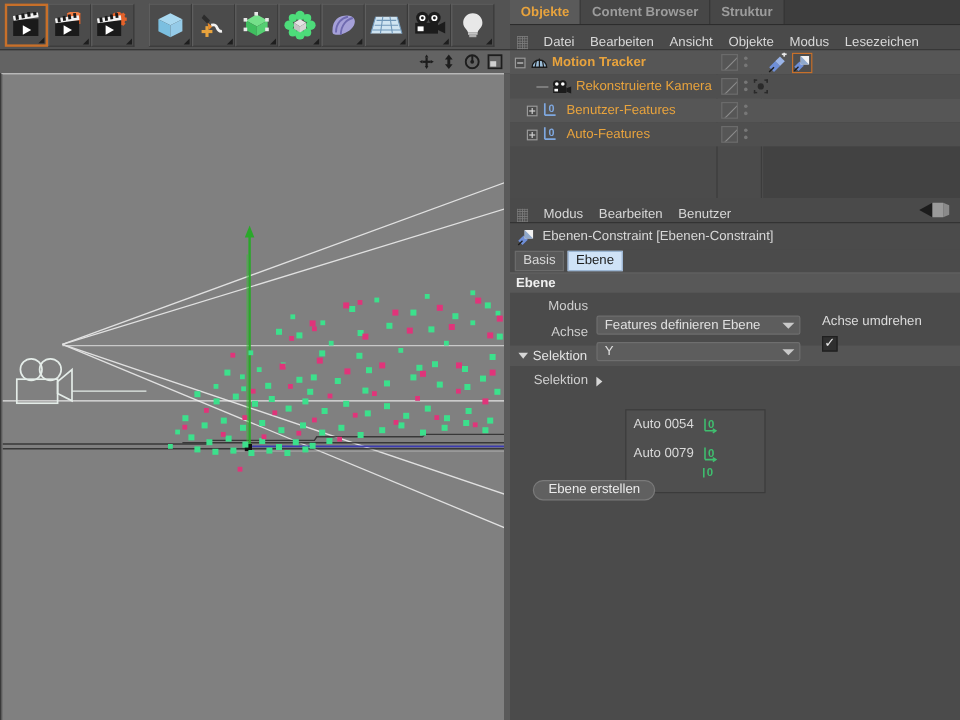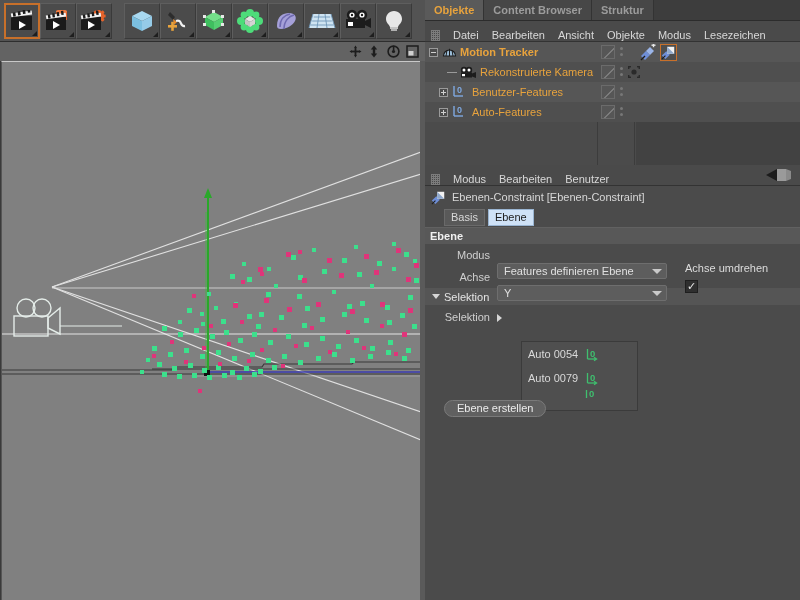--- a/index.html
+++ b/index.html
@@ -147,21 +147,21 @@
   .attr-panel {
     position: absolute; left: 425px; top: 165px; width: 375px; height: 435px;
     background: #4b4b4b;
   }
   .attr-obj-row {
     height: 22px; display:flex; align-items:center; gap:5px;
     padding-left: 5px; font-size: 11px; color: #d8d8d8;
     background:#4b4b4b;
   }
   .attr-tabs {
-    height: 19px; display:flex; align-items:center; gap:3px; padding-left:19px;
+    height: 19px; display:flex; align-items:center; gap:3px; padding-left:4px;
     background:#4b4b4b;
   }
   .attr-tab {
     font-size:11px; color:#d9d9d9; padding:1px 6px 2px;
     background:#595959; border:1px solid #6a6a6a;
   }
   .attr-tab.active { background:#cfe2f7; color:#1d1d1d; border-color:#9ab5d2; }
 
   .section-head {
     height: 17px; background: #585858;

